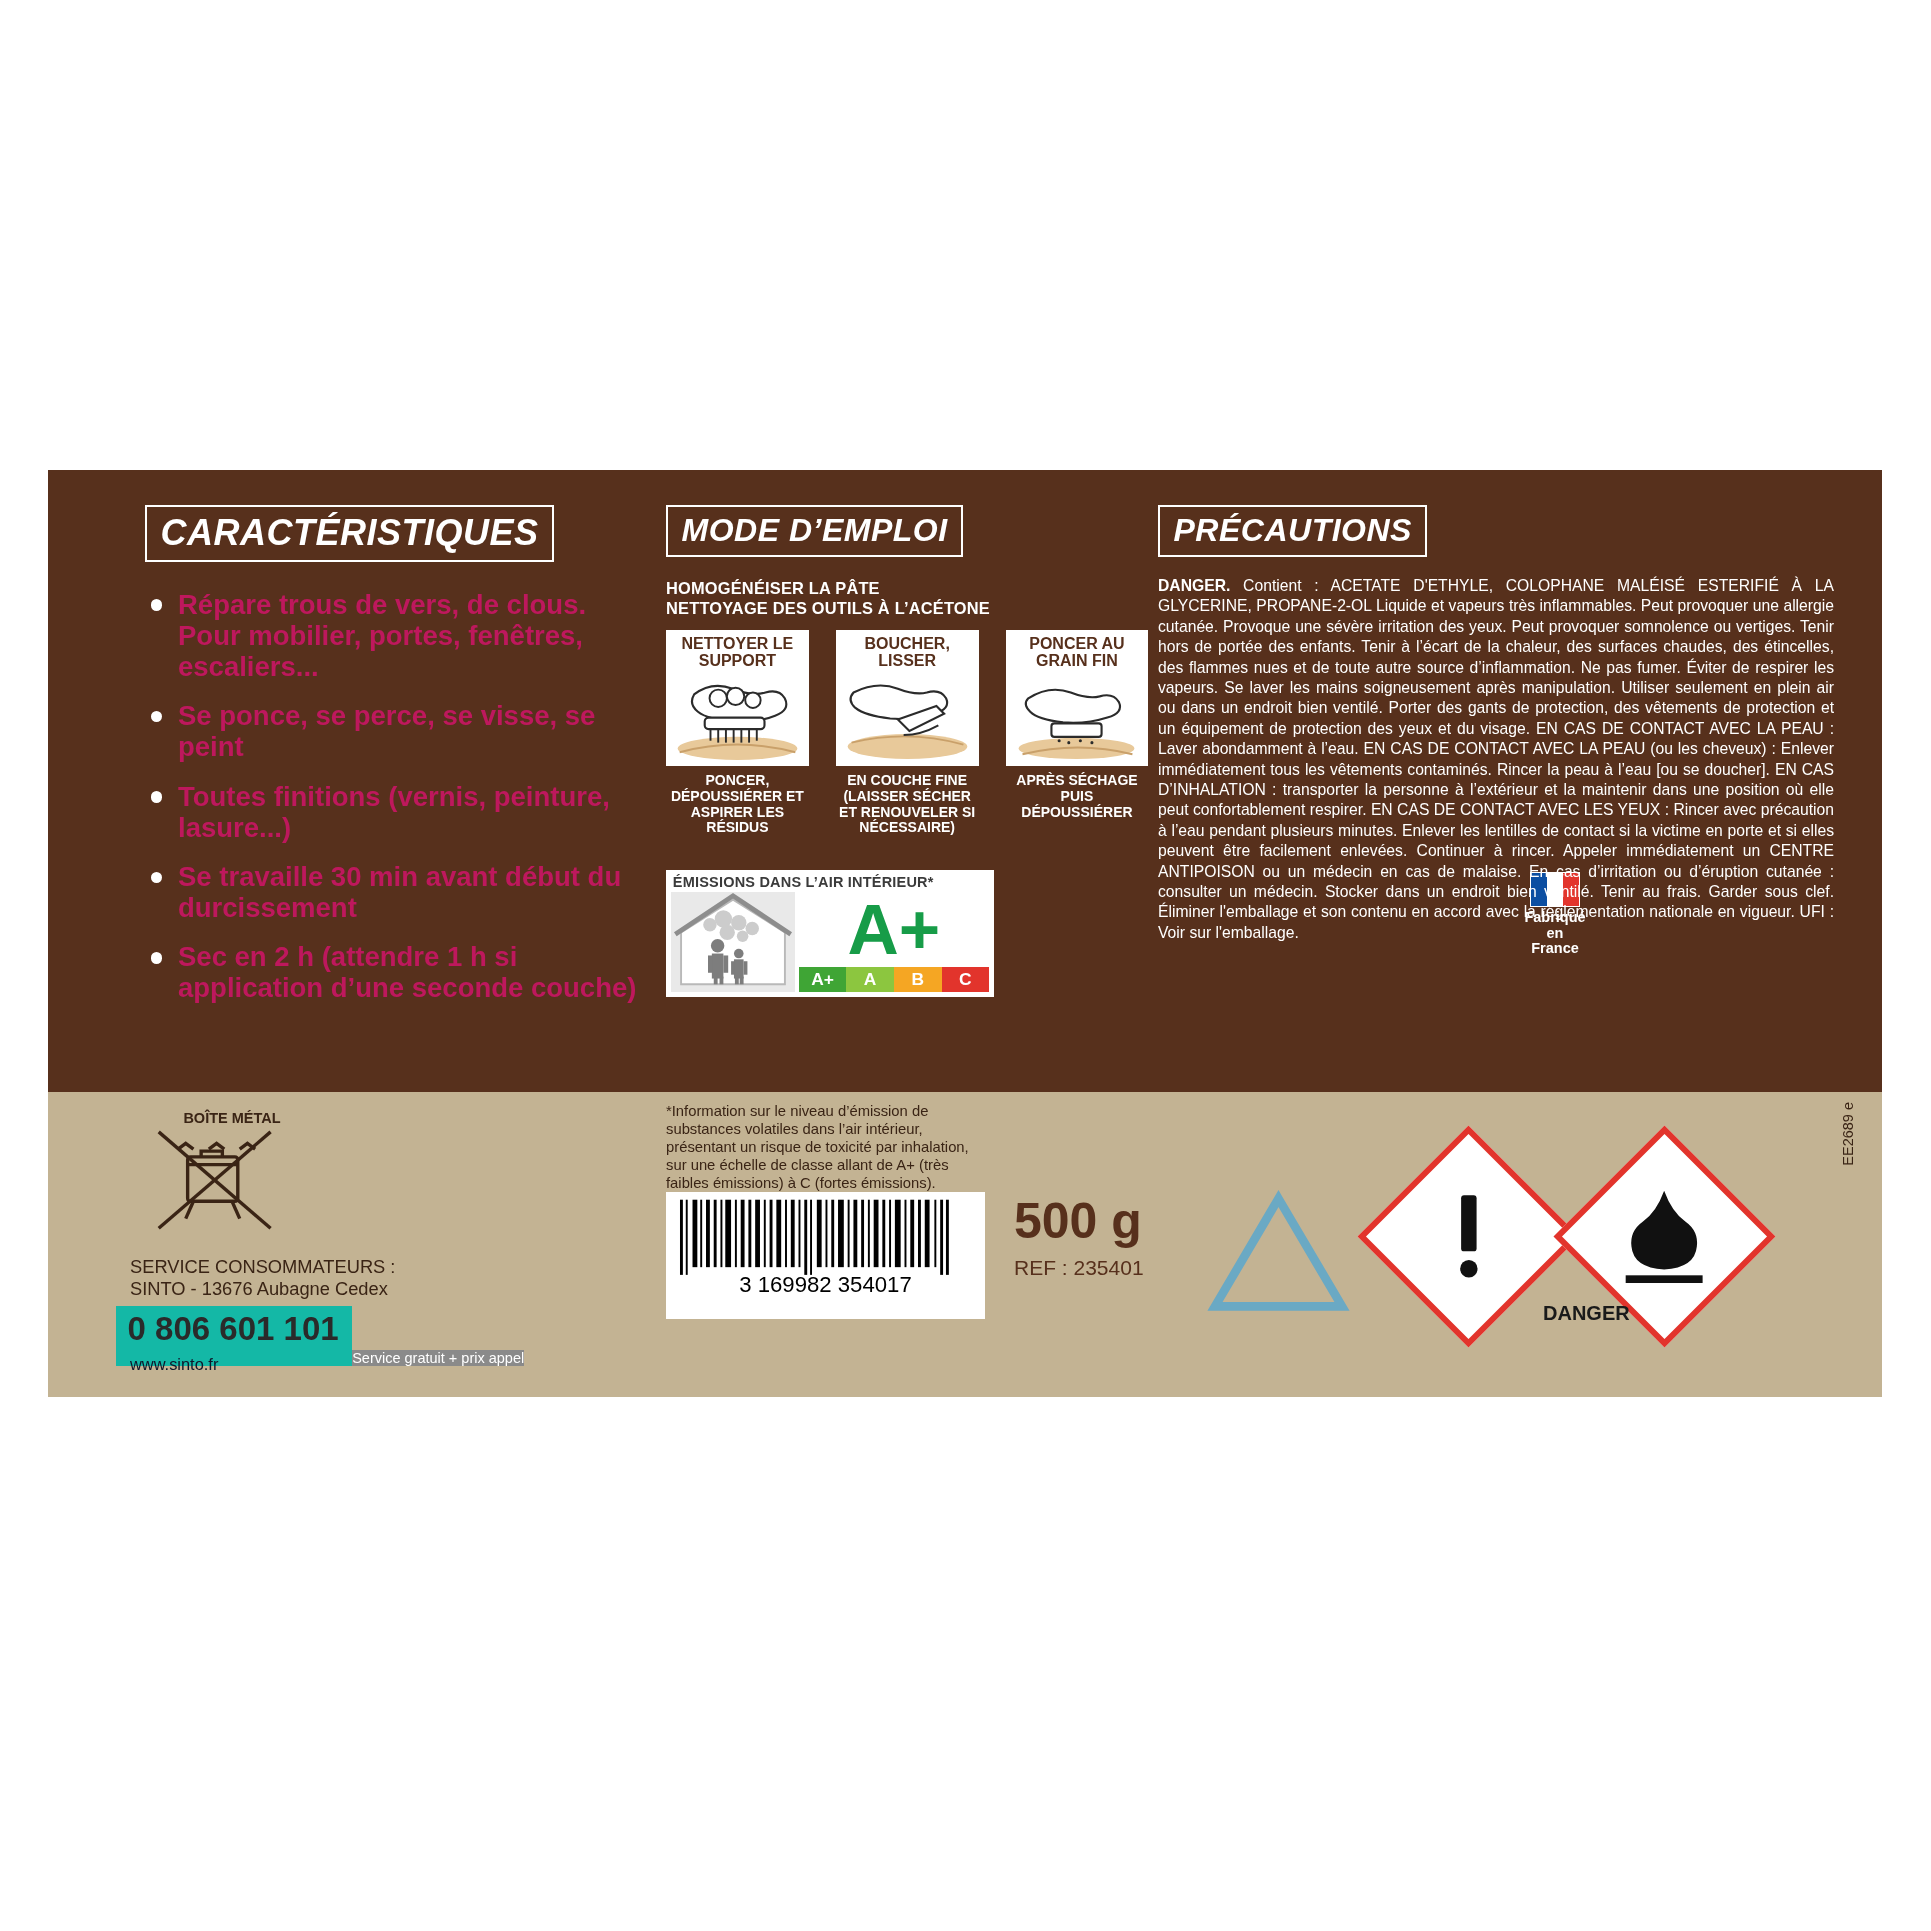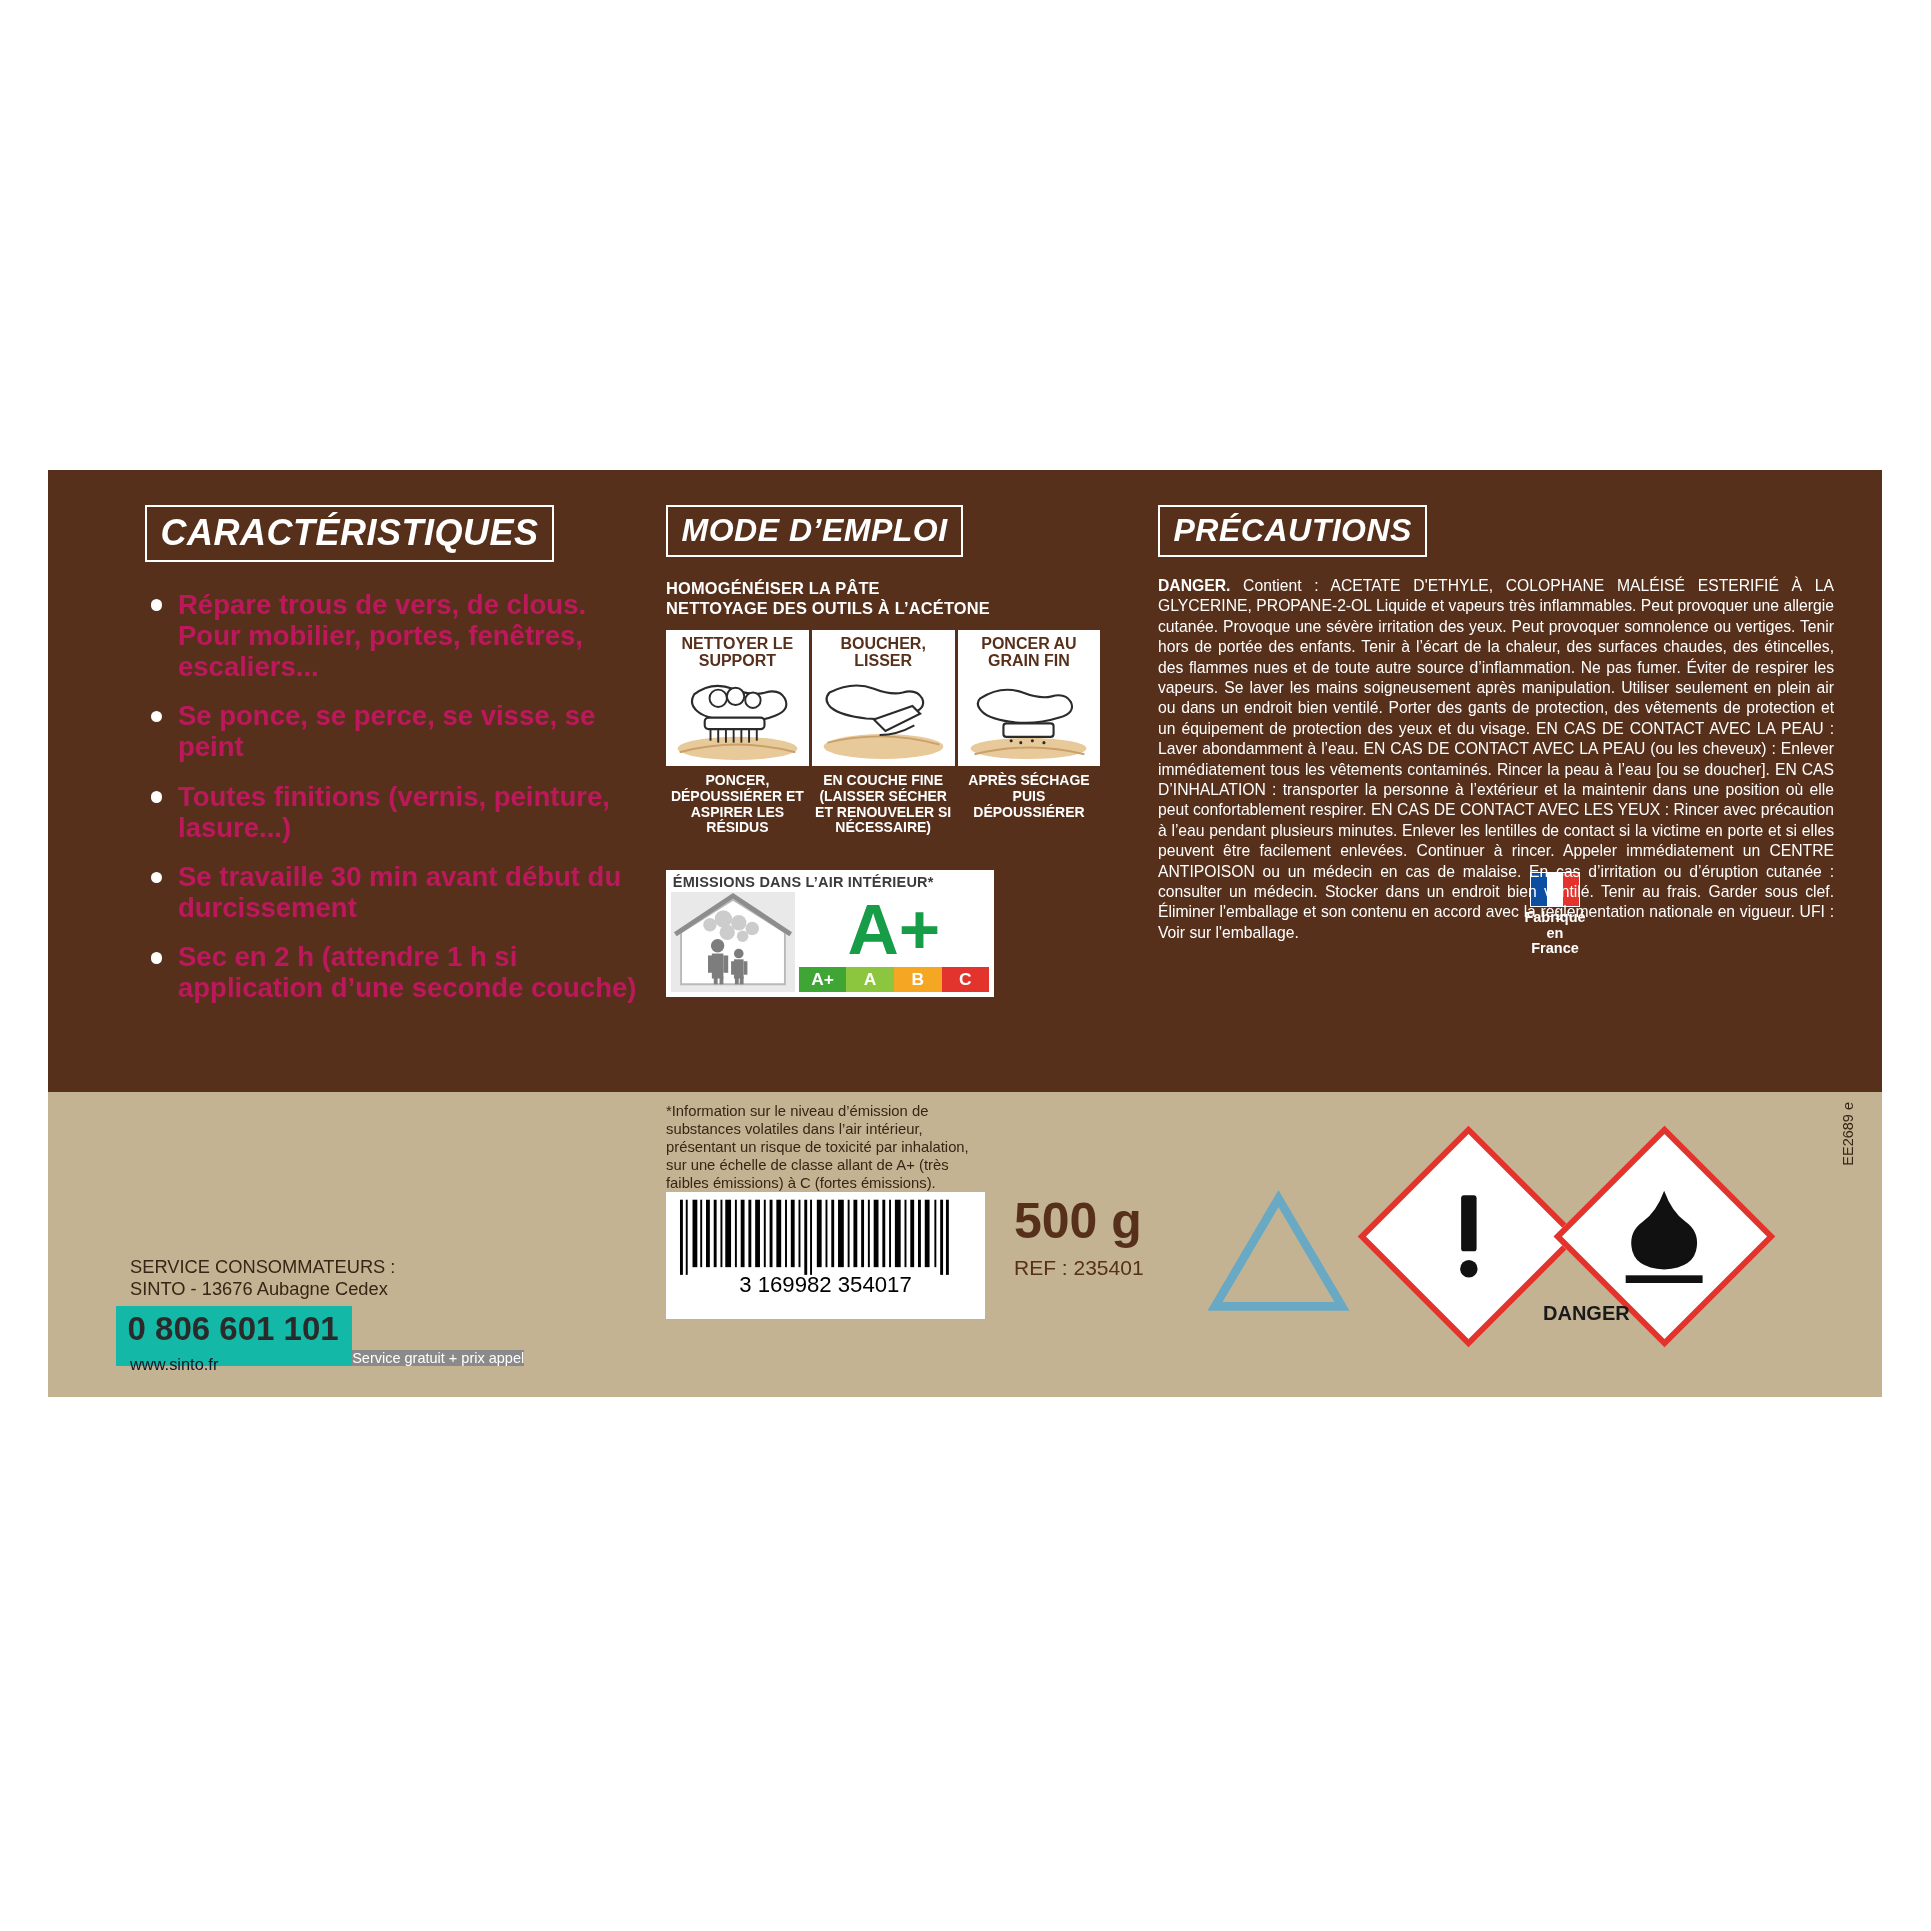--- a/index.html
+++ b/index.html
@@ -19,21 +19,21 @@
   ul.feat{list-style:none;margin:27px 0 0 0;padding:0;color:#be185d;}
   ul.feat li{position:relative;padding-left:33px;margin-bottom:18.3px;
     font-size:27.5px;font-weight:bold;line-height:1.13;}
   ul.feat li:before{content:"";position:absolute;left:5.8px;top:10.6px;width:11.6px;height:11.6px;
     border-radius:50%;background:#ffffff;}
 
   
   #c2{left:618px;top:35px;width:367px;}
   #c2 .sec-title{font-size:32px;}
   .homog{color:#ffffff;font-size:16.4px;font-weight:bold;line-height:1.25;margin-top:21px;letter-spacing:0.2px;}
-  .steps{display:flex;gap:3px;margin-top:11.6px;}
+  .steps{display:flex;gap:27px;margin-top:11.6px;}
   .step{width:143px;}
   .step .cap{background:#ffffff;color:#57301c;font-weight:bold;font-size:16px;
      text-align:center;line-height:1.08;padding:4.8px 1.9px 3.9px 1.9px;}
   .step .pic{background:#ffffff;height:93px;position:relative;overflow:hidden;padding:0 3.9px 3.9px 3.9px;
      box-sizing:border-box;}
   .step .sub{color:#ffffff;font-size:14px;font-weight:bold;text-align:center;line-height:1.12;margin-top:6.8px;}
 
   
   .emis{position:absolute;left:0;top:365px;width:328px;background:#ffffff;box-sizing:border-box;
     border:1.9px solid #ffffff;}
@@ -232,20 +232,40 @@
   <div class="col" id="c3">
     <div class="sec-title">PRÉCAUTIONS</div>
     <div class="danger-txt">
       <b>DANGER.</b>
       <span>Contient : ACETATE D'ETHYLE, COLOPHANE MALÉISÉ ESTERIFIÉ À LA GLYCERINE, PROPANE-2-OL Liquide et vapeurs très inflammables. Peut provoquer une allergie cutanée. Provoque une sévère irritation des yeux. Peut provoquer somnolence ou vertiges. Tenir hors de portée des enfants. Tenir à l’écart de la chaleur, des surfaces chaudes, des étincelles, des flammes nues et de toute autre source d’inflammation. Ne pas fumer. Éviter de respirer les vapeurs. Se laver les mains soigneusement après manipulation. Utiliser seulement en plein air ou dans un endroit bien ventilé. Porter des gants de protection, des vêtements de protection et un équipement de protection des yeux et du visage. EN CAS DE CONTACT AVEC LA PEAU : Laver abondamment à l’eau. EN CAS DE CONTACT AVEC LA PEAU (ou les cheveux) : Enlever immédiatement tous les vêtements contaminés. Rincer la peau à l’eau [ou se doucher]. EN CAS D’INHALATION : transporter la personne à l’extérieur et la maintenir dans une position où elle peut confortablement respirer. EN CAS DE CONTACT AVEC LES YEUX : Rincer avec précaution à l’eau pendant plusieurs minutes. Enlever les lentilles de contact si la victime en porte et si elles peuvent être facilement enlevées. Continuer à rincer. Appeler immédiatement un CENTRE ANTIPOISON ou un médecin en cas de malaise. En cas d’irritation ou d’éruption cutanée : consulter un médecin. Stocker dans un endroit bien ventilé. Tenir au frais. Garder sous clef. Éliminer l'emballage et son contenu en accord avec la réglementation nationale en vigueur. UFI : Voir sur l'emballage.</span>
     </div>
   </div>
 
   <div style="position:absolute;left:0;top:622px;width:1834px;height:305px;">
 
+    <div class="recycle">
+      <div class="rec-top">
+        <span>BOÎTE</span>
+        <span>MÉTAL</span>
+      </div>
+      <svg width="174" height="108" viewBox="0 0 180 112" style="display:block;margin-top:1.9px;">
+        <g stroke="#3a2415" stroke-width="3.5" fill="none">
+          <path d="M34 22 L42 16 L50 22"></path>
+            <path d="M66 22 L74 16 L82 22"></path>
+            <path d="M98 22 L106 16 L114 22"></path>
+          <rect x="44" y="30" width="52" height="46" rx="3"></rect>
+          <path d="M44 38 h52"></path>
+          <path d="M58 30 v-6 h22 v6"></path>
+          <path d="M50 76 l-8 18"></path>
+            <path d="M90 76 l8 18"></path>
+          <line x1="14" y1="4" x2="130" y2="104"></line>
+          <line x1="130" y1="4" x2="14" y2="104"></line>
+        </g>
+      </svg>
+    </div>
 
     <div class="svc">
       <div>SERVICE CONSOMMATEURS :</div>
       <div>SINTO - 13676 Aubagne Cedex</div>
     </div>
 
     <div class="phone">
       <div class="num">0 806 601 101</div>
       <div class="tag">Service gratuit + prix appel</div>
     </div>

